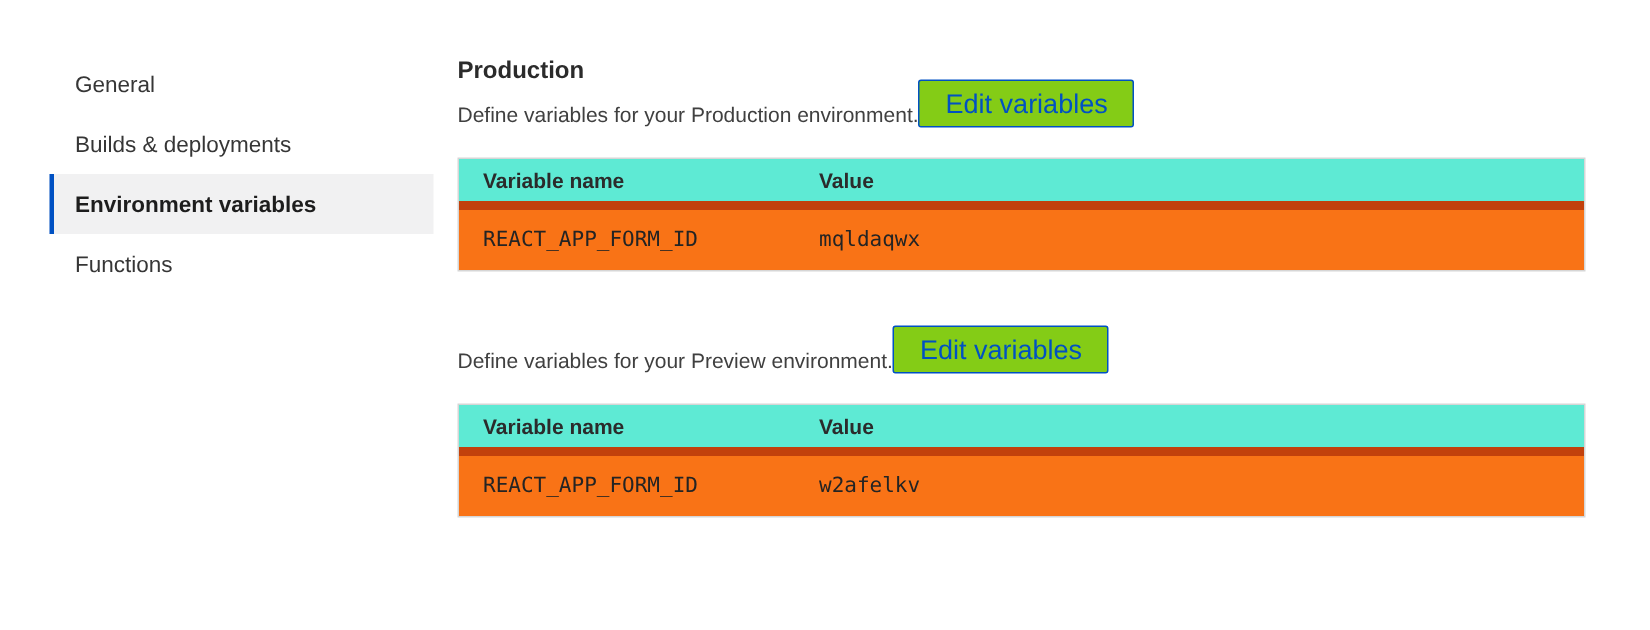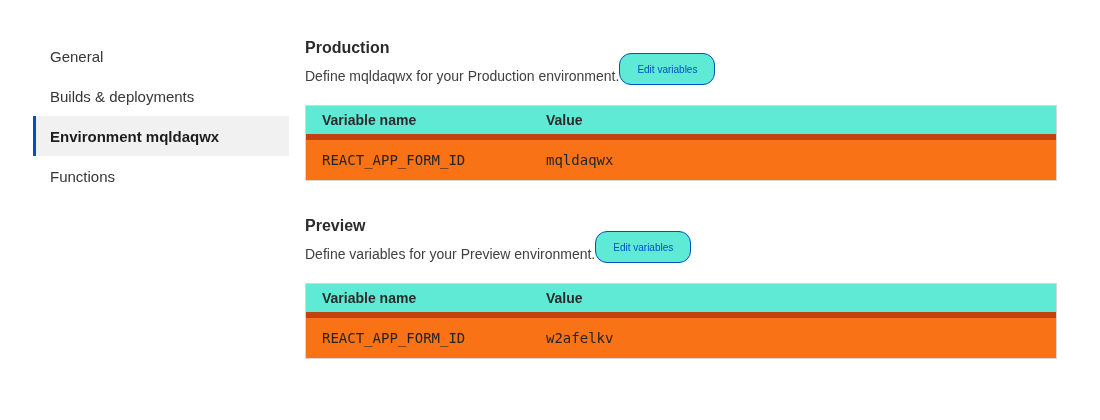--- a/index.html
+++ b/index.html
@@ -50,26 +50,26 @@
     color: #2b2b2b;
     line-height: 18px;
   }
   .section-desc {
     margin: 11px 0 0 0;
     font-size: 14px;
     color: #404040;
     line-height: 17px;
   }
   .edit-btn {
-    background: #5eead4;
+    background: #84cc16;
     border: 1px solid #0051c3;
     color: #0051c3;
-    border-radius: 12px;
+    border-radius: 2px;
     font-family: "Liberation Sans", sans-serif;
-    font-size: 10px;
+    font-size: 18px;
     height: 32px;
     padding: 0 17px;
     cursor: pointer;
     white-space: nowrap;
   }
 
   
   .var-table {
     margin-top: 20px;
     border: 1px solid #d6d6d6;
@@ -103,53 +103,52 @@
 <div class="page">
 
   <nav class="sidebar">
     <div class="side-item">
       <span>General</span>
     </div>
     <div class="side-item">
       <span>Builds &amp; deployments</span>
     </div>
     <div class="side-item active">
-      <span>Environment mqldaqwx</span>
+      <span>Environment variables</span>
     </div>
     <div class="side-item">
       <span>Functions</span>
     </div>
   </nav>
 
   <main class="main">
 
     <section class="section">
       <div class="section-head">
         <div>
           <h2 class="section-title">Production</h2>
-          <p class="section-desc">Define mqldaqwx for your Production environment.</p>
+          <p class="section-desc">Define variables for your Production environment.</p>
         </div>
         <button class="edit-btn">Edit variables</button>
       </div>
       <div class="var-table">
         <div class="t-head">
           <div class="cell-name">Variable name</div>
           <div class="cell-value">Value</div>
         </div>
         <div class="t-row">
           <div class="cell-name">REACT_APP_FORM_ID</div>
           <div class="cell-value">mqldaqwx</div>
         </div>
       </div>
     </section>
 
     <section class="section">
       <div class="section-head">
         <div>
-          <h2 class="section-title">Preview</h2>
           <p class="section-desc">Define variables for your Preview environment.</p>
         </div>
         <button class="edit-btn">Edit variables</button>
       </div>
       <div class="var-table">
         <div class="t-head">
           <div class="cell-name">Variable name</div>
           <div class="cell-value">Value</div>
         </div>
         <div class="t-row">

